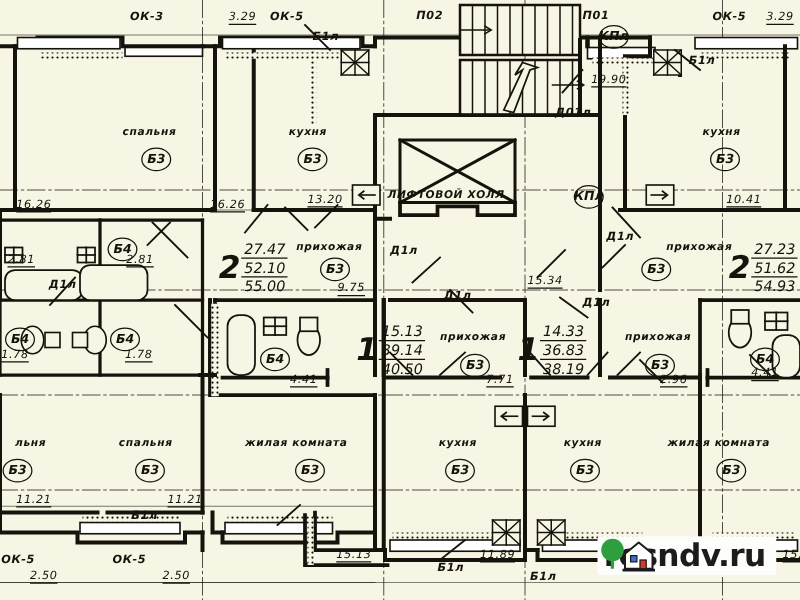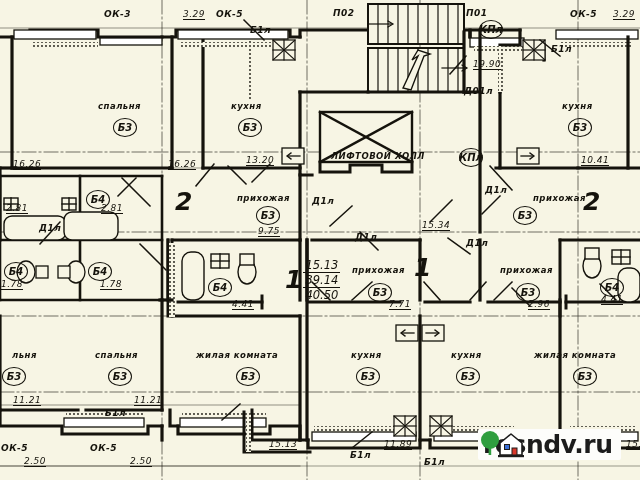--- a/index.html
+++ b/index.html
@@ -359,21 +359,21 @@
         <path d="M360 232 L378 250"></path>
         <path d="M60 222 L40 244"></path>
         <path d="M136 178 L118 196"></path>
         <path d="M448 238 L470 254"></path>
         <path d="M616 300 L600 284"></path>
       </g>
     </g>
   </svg>
 
   <div id="overlays">
-      <div class="lbl room-name" style="left: 331px; top: 151px; text-align: right;">ЛИФТОВОЙ ХОЛЛ</div>
+      <div class="lbl room-name" style="left: 310px; top: 151px; text-align: right;">ЛИФТОВОЙ ХОЛЛ</div>
       <div class="lbl room-name" style="left: 98px; top: 101px;">спальня</div>
       <div class="mark big" style="left: 113px; top: 118px;">Б3</div>
       <div class="lbl room-name" style="left: 231px; top: 101px;">кухня</div>
       <div class="mark big" style="left: 238px; top: 118px;">Б3</div>
       <div class="lbl room-name" style="left: 237px; top: 193px;">прихожая</div>
       <div class="mark big" style="left: 256px; top: 206px;">Б3</div>
       <div class="lbl room-name" style="left: 95px; top: 350px;">спальня</div>
       <div class="mark big" style="left: 108px; top: 367px;">Б3</div>
       <div class="lbl room-name" style="left: 196px; top: 350px;">жилая комната</div>
       <div class="mark big" style="left: 236px; top: 367px;">Б3</div>
@@ -400,21 +400,21 @@
       <div class="mark big" style="left: 600px; top: 278px;">Б4</div>
       <div class="mark big" style="left: 479px; top: 20px;">КПл</div>
       <div class="mark big" style="left: 459px; top: 148px;">КПл</div>
       <div class="lbl dim" style="left: 13px; top: 160px;">16.26</div>
       <div class="lbl dim" style="left: 168px; top: 160px;">16.26</div>
       <div class="lbl dim" style="left: 246px; top: 156px;">13.20</div>
       <div class="lbl dim" style="left: 6px; top: 204px;">2.81</div>
       <div class="lbl dim" style="left: 101px; top: 204px;">2.81</div>
       <div class="lbl dim" style="left: 1px; top: 280px;">1.78</div>
       <div class="lbl dim" style="left: 100px; top: 280px;">1.78</div>
-      <div class="lbl dim" style="left: 258px; top: 227px;">9.75</div>
+      <div class="lbl dim" style="left: 270px; top: 227px;">9.75</div>
       <div class="lbl dim" style="left: 232px; top: 300px;">4.41</div>
       <div class="lbl dim" style="left: 13px; top: 396px;">11.21</div>
       <div class="lbl dim" style="left: 134px; top: 396px;">11.21</div>
       <div class="lbl dim" style="left: 24px; top: 457px;">2.50</div>
       <div class="lbl dim" style="left: 130px; top: 457px;">2.50</div>
       <div class="lbl dim" style="left: 269px; top: 440px;">15.13</div>
       <div class="lbl dim" style="left: 384px; top: 440px;">11.89</div>
       <div class="lbl dim" style="left: 389px; top: 300px; font-style: italic;">7.71</div>
       <div class="lbl dim" style="left: 528px; top: 300px;">2.96</div>
       <div class="lbl dim" style="left: 601px; top: 295px;">4.41</div>
@@ -429,42 +429,57 @@
       <div class="lbl code" style="left: 570px; top: 9px;">ОК-5</div>
       <div class="lbl code" style="left: 1px; top: 443px;">ОК-5</div>
       <div class="lbl code" style="left: 90px; top: 443px;">ОК-5</div>
       <div class="lbl code" style="left: 250px; top: 25px;">Б1л</div>
       <div class="lbl code" style="left: 551px; top: 44px;">Б1л</div>
       <div class="lbl code" style="left: 105px; top: 408px;">Б1л</div>
       <div class="lbl code" style="left: 350px; top: 450px;">Б1л</div>
       <div class="lbl code" style="left: 424px; top: 457px;">Б1л</div>
       <div class="lbl code" style="left: 333px; top: 8px;">П02</div>
       <div class="lbl code" style="left: 466px; top: 8px;">П01</div>
-      <div class="lbl code" style="left: 464px; top: 86px;">Д01л</div>
+      <div class="lbl code" style="left: 444px; top: 86px;">Д01л</div>
       <div class="lbl code" style="left: 485px; top: 185px;">Д1л</div>
       <div class="lbl code" style="left: 312px; top: 196px;">Д1л</div>
       <div class="lbl code" style="left: 355px; top: 232px;">Д1л</div>
       <div class="lbl code" style="left: 466px; top: 238px;">Д1л</div>
       <div class="lbl code" style="left: 39px; top: 223px;">Д1л</div>
       <div class="apt" style="left: 175px; top: 192px;">
         <span class="num">2</span>
+        <span class="stack">
+          <span class="r1">27.47</span>
+          <span class="r2">52.10</span>
+          <span>55.00</span>
+        </span>
       </div>
       <div class="apt" style="left: 285px; top: 258px;">
         <span class="num">1</span>
         <span class="stack">
           <span class="r1">15.13</span>
           <span class="r2">39.14</span>
           <span>40.50</span>
         </span>
       </div>
       <div class="apt" style="left: 414px; top: 258px;">
         <span class="num">1</span>
+        <span class="stack">
+          <span class="r1">14.33</span>
+          <span class="r2">36.83</span>
+          <span>38.19</span>
+        </span>
       </div>
       <div class="apt" style="left: 583px; top: 192px;">
         <span class="num">2</span>
+        <span class="stack">
+          <span class="r1">27.23</span>
+          <span class="r2">51.62</span>
+          <span>54.93</span>
+        </span>
       </div>
     </div>
 
   <div id="wm" style="left:478px;top:429px;">
     <svg width="52" height="30" viewBox="0 0 52 30">
       <g>
         <circle cx="12" cy="11" r="9" fill="#2f9e3f"></circle>
         <rect x="10.6" y="16" width="2.6" height="10" fill="#2f9e3f"></rect>
       </g>
       <g>

